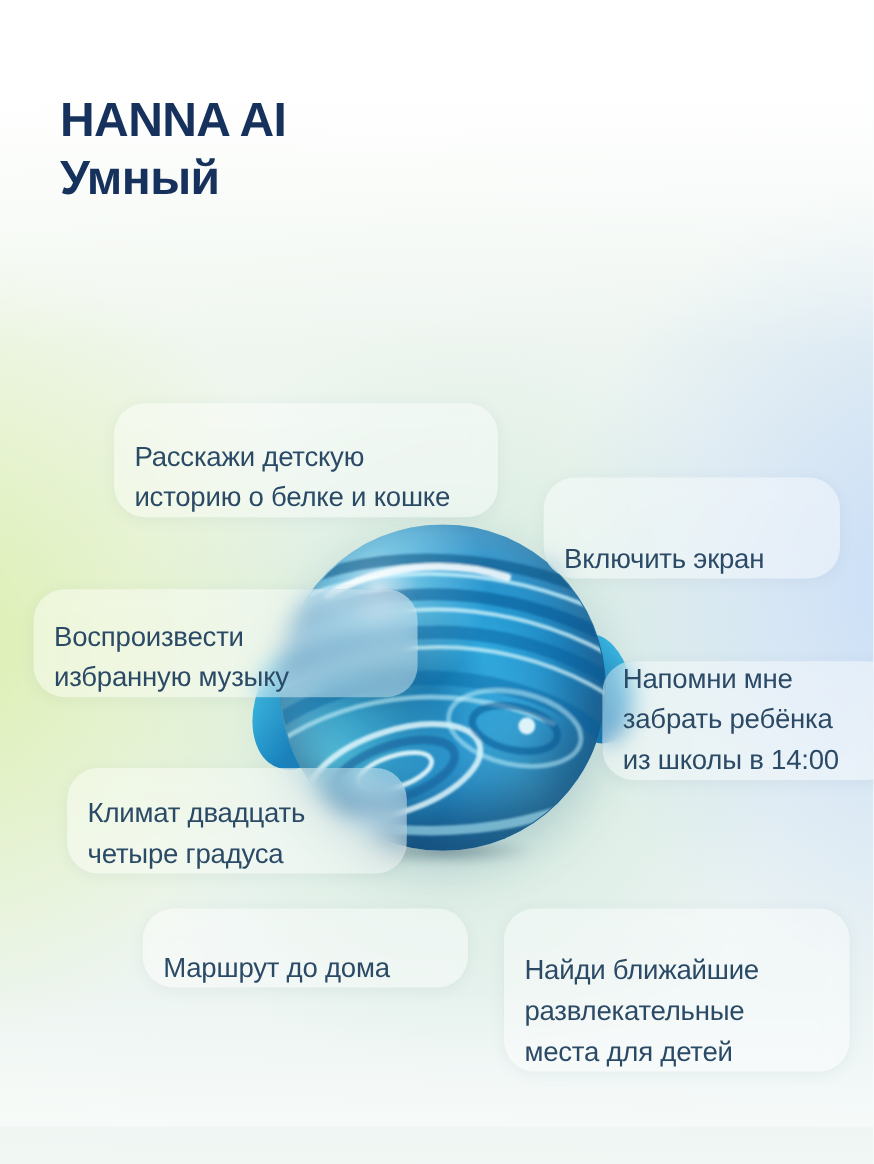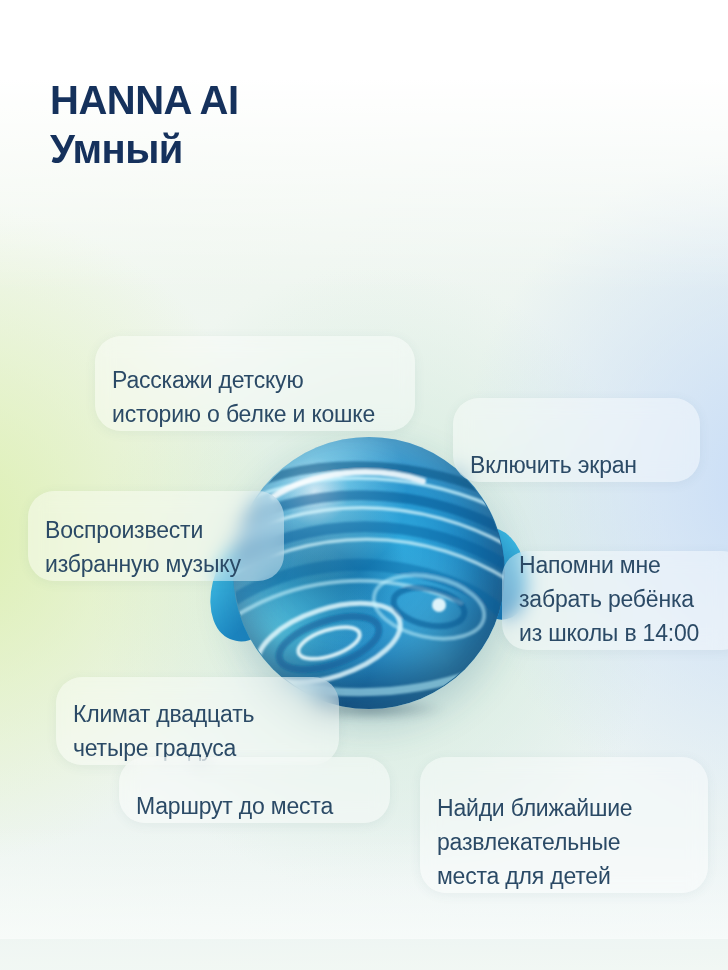--- a/index.html
+++ b/index.html
@@ -51,23 +51,23 @@
     border-radius:26px;padding:0 17px;box-sizing:border-box;
     box-shadow:0 2px 12px rgba(60,95,115,0.07);
     backdrop-filter:blur(9px);-webkit-backdrop-filter:blur(9px);
     cursor:pointer;
   }
   .chip-label{
     color:#2b4a66;font-size:23px;line-height:34px;white-space:pre-line;letter-spacing:-0.2px;
   }
   .c1{left:95px;top:336px;width:320px;height:95px;}
   .c2{left:453px;top:398px;width:247px;height:84px;}
-  .c3{left:28px;top:491px;width:256px;height:90px;}
+  .c3{left:28px;top:491px;width:320px;height:90px;}
   .c4{left:502px;top:551px;width:246px;height:99px;}
-  .c5{left:56px;top:640px;width:283px;height:88px;margin-top:37px;}
+  .c5{left:56px;top:640px;width:283px;height:88px;}
   .c6{left:119px;top:757px;width:271px;height:66px;}
   .c7{left:420px;top:722px;width:288px;height:136px;margin-top:35px;}
 
   .bottom-band{
     position:absolute;left:0;right:0;top:938px;height:32px;
     background:rgba(198,222,214,0.16);border-top:1px solid rgba(255,255,255,0.55);
   }
 </style>
 </head>
 <body>
@@ -128,21 +128,21 @@
   <div class="chip c4">
     <span class="chip-label">Напомни мне
 забрать ребёнка
 из школы в 14:00</span>
   </div>
   <div class="chip c5">
     <span class="chip-label">Климат двадцать
 четыре градуса</span>
   </div>
   <div class="chip c6">
-    <span class="chip-label">Маршрут до места</span>
+    <span class="chip-label">Маршрут до дома</span>
   </div>
   <div class="chip c7">
     <span class="chip-label">Найди ближайшие
 развлекательные
 места для детей</span>
   </div>
 
   <div class="bottom-band"></div>
 </div>
 

